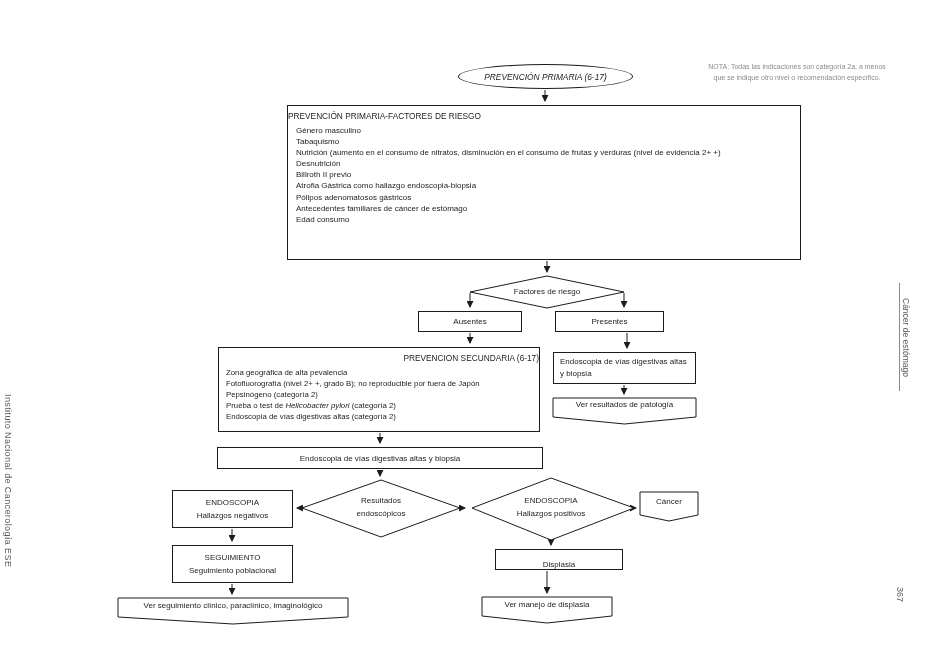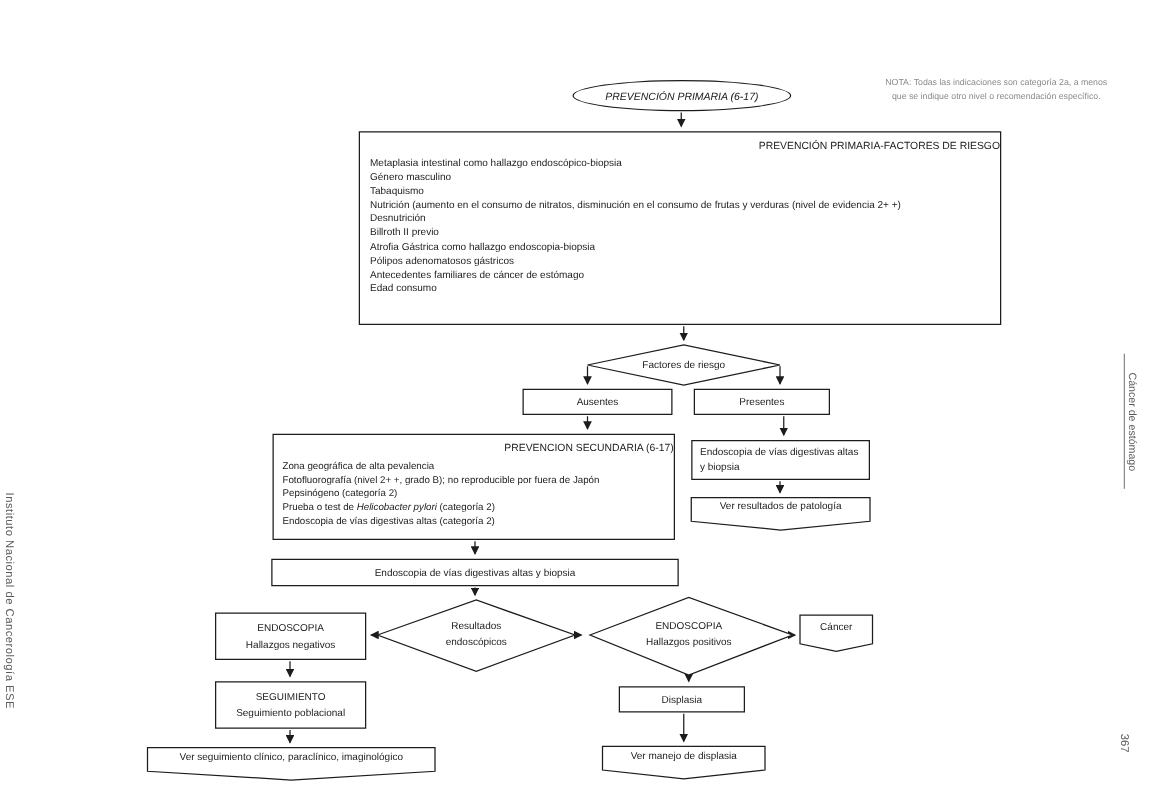--- a/index.html
+++ b/index.html
@@ -16,45 +16,45 @@
   .label { position:absolute; font-size:8px; text-align:center; }
   .ln { white-space:nowrap; }
   .it { font-style:italic; }
 
   #oval { left:458px; top:64px; width:175px; height:25px; border:1px solid #1c1c1c;
           border-radius:50%; background:#fff; font-size:8.4px;font-style:italic; }
   #note { left:688px; top:61px; width:218px; font-size:7px; line-height:11px;
           color:#8a8a8a; text-align:center; }
 
   #risk-box { left:287px; top:105px; width:514px; height:155px; }
-  #risk-box .box-title { text-align:right; font-size:8.3px; padding-top:5px; }
+  #risk-box .box-title { text-align:left; font-size:8.3px; padding-top:5px; }
   #risk-box .lines { padding:4px 4px 0 8px; font-size:8px; line-height:11.1px; }
 
   #d1-label { left:487px; top:287px; width:120px; }
 
-  #ausentes  { left:418px; top:311px; width:120px; height:21px;justify-content:center; }
+  #ausentes  { left:418px; top:311px; width:104px; height:21px;justify-content:center; }
   #presentes { left:555px; top:311px; width:109px; height:21px; }
 
   #sec-box { left:218px; top:347px; width:322px; height:85px; }
   #sec-box .box-title { text-align:right; font-size:8.3px; padding-top:5px; }
   #sec-box .lines { padding:4px 2px 0 7px; font-size:7.8px; line-height:11px; }
 
   #endo-right { left:553px; top:352px; width:143px; height:32px;
                 padding:3px 4px 0 6px; line-height:11.5px; }
   #see-path-label { left:553px; top:400px; width:143px; }
 
   #endo-center { left:217px; top:447px; width:326px; height:22px; }
 
   #d2-label { left:322px; top:495px; width:118px; line-height:12.5px; }
   #d3-label { left:492px; top:495px; width:118px; line-height:12.5px; }
 
   #endo-neg    { left:172px; top:490px; width:121px; height:38px; line-height:13px; }
   #seguimiento { left:172px; top:545px; width:121px; height:38px; line-height:13px; }
   #cancer-label { left:640px; top:497px; width:58px; }
-  #displasia { left:495px; top:549px; width:101px; height:21px; }
+  #displasia { left:495px; top:549px; width:128px; height:21px;align-items:flex-end; }
   #ver-manejo-label { left:482px; top:600px; width:130px; }
   #ver-seg-label { left:118px; top:601px; width:230px; }
 
   .vtext { position:absolute; writing-mode:vertical-rl; color:#5a5a5a; }
   #left-vertical { left:3px; top:394px; height:232px; font-size:9px; letter-spacing:0.4px; }
   #right-header  { left:901px; top:284px; height:106px; font-size:8.5px;
                    display:flex; align-items:center; justify-content:center; }
   #right-rule { left:899px; top:283px; width:1px; height:108px; background:#8a8a8a; position:absolute; }
   #page-num { left:895px; top:587px; height:30px; font-size:9px; }
 </style>
@@ -103,21 +103,20 @@
     <div>que se indique otro nivel o recomendación específico.</div>
   </div>
 
   <div id="oval" class="abs cflex">
     <span>PREVENCIÓN PRIMARIA (6-17)</span>
   </div>
 
   <div id="risk-box" class="box">
     <div class="box-title">PREVENCIÓN PRIMARIA-FACTORES DE RIESGO</div>
     <div class="lines">
-      <div class="ln"><span>Metaplasia intestinal como hallazgo endoscópico-biopsia</span><span class="it"></span><span></span></div>
       <div class="ln"><span>Género masculino</span><span class="it"></span><span></span></div>
       <div class="ln"><span>Tabaquismo</span><span class="it"></span><span></span></div>
       <div class="ln"><span>Nutrición (aumento en el consumo de nitratos, disminución en el consumo de frutas y verduras (nivel de evidencia 2+ +)</span><span class="it"></span><span></span></div>
       <div class="ln"><span>Desnutrición</span><span class="it"></span><span></span></div>
       <div class="ln"><span>Billroth II previo</span><span class="it"></span><span></span></div>
       <div class="ln"><span>Atrofia Gástrica como hallazgo endoscopia-biopsia</span><span class="it"></span><span></span></div>
       <div class="ln"><span>Pólipos adenomatosos gástricos</span><span class="it"></span><span></span></div>
       <div class="ln"><span>Antecedentes familiares de cáncer de estómago</span><span class="it"></span><span></span></div>
       <div class="ln"><span>Edad consumo</span><span class="it"></span><span></span></div>
     </div>

